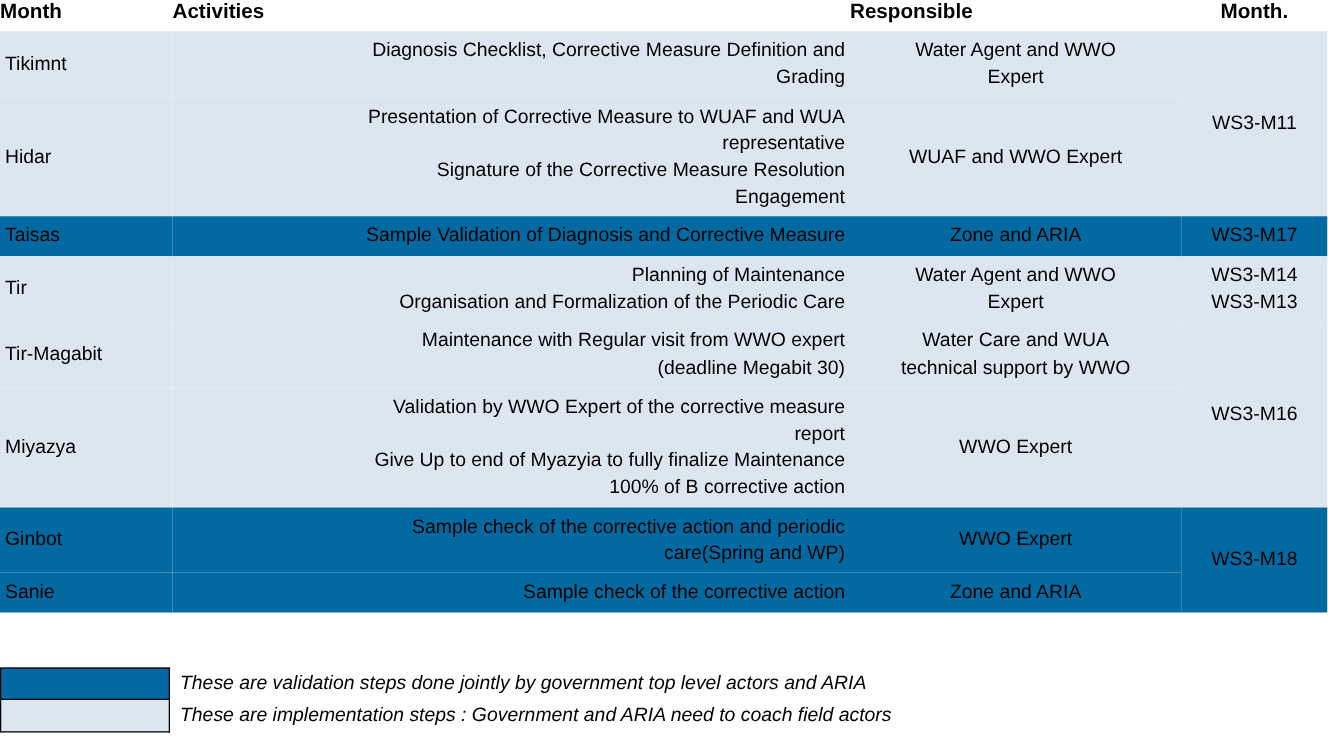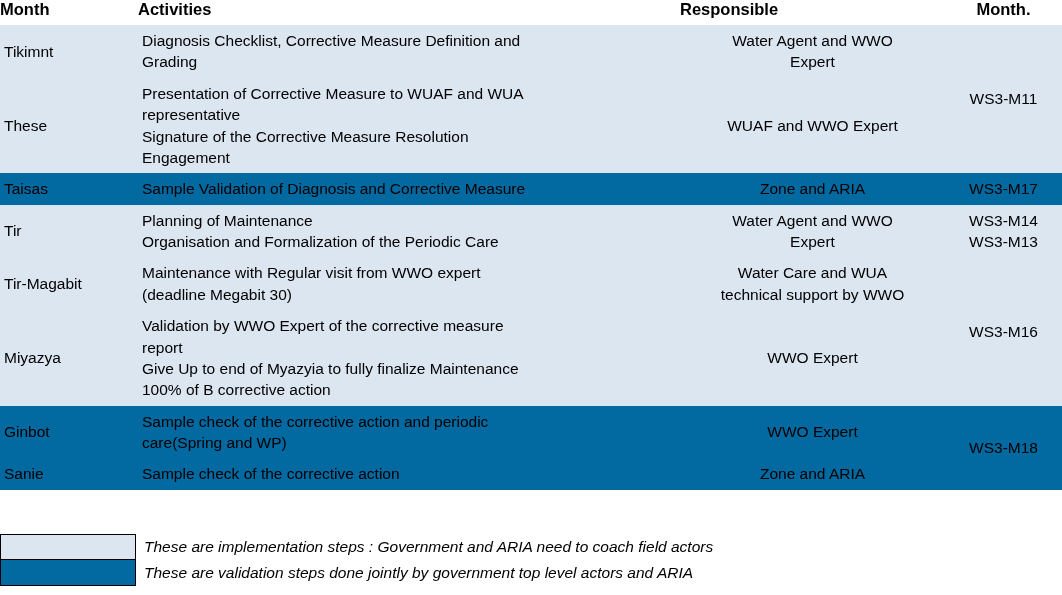--- a/index.html
+++ b/index.html
@@ -50,21 +50,21 @@
     vertical-align: middle;
     border: 0;
     padding: 5px 4px;
   }
   td.month {
     text-align: left;
     padding-left: 14px;
     padding-right: 4px;
   }
   td.act {
-    text-align: left;
+    text-align: right;
     padding-left: 8px;
     padding-right: 10px;
   }
   td.resp {
     text-align: center;
     padding-left: 6px;
     padding-right: 6px;
   }
   td.meth {
     text-align: center;
@@ -140,21 +140,21 @@
           <span class="act-line">Grading</span>
         </td>
         <td class="resp fill-impl rule-bot-1">
           <span class="act-line">Water Agent and WWO</span>
           <span class="act-line">Expert</span>
         </td>
         <td class="meth fill-impl" rowspan="2">WS3-M11</td>
       </tr>
 
       <tr>
-        <td class="month fill-impl rule-bot">These</td>
+        <td class="month fill-impl rule-bot">Hidar</td>
         <td class="act fill-impl rule-bot">
           <span class="act-line">Presentation of Corrective Measure to WUAF and WUA</span>
           <span class="act-line">representative</span>
           <span class="act-line">Signature of the Corrective Measure Resolution</span>
           <span class="act-line">Engagement</span>
         </td>
         <td class="resp fill-impl rule-bot">WUAF and WWO Expert</td>
       </tr>
 
       <tr>
@@ -218,22 +218,22 @@
         <td class="month fill-val rule-bot">Sanie</td>
         <td class="act fill-val rule-bot">Sample check of the corrective action</td>
         <td class="resp fill-val rule-bot">Zone and ARIA</td>
       </tr>
 
     </tbody>
   </table>
 
   <div class="legend">
     <div class="legend-row">
+      <div class="swatch fill-val"></div>
+      <div class="legend-text">These are validation steps done jointly by government top level actors and ARIA</div>
+    </div>
+    <div class="legend-row">
       <div class="swatch fill-impl"></div>
       <div class="legend-text">These are implementation steps : Government and ARIA need to coach field actors</div>
     </div>
-    <div class="legend-row">
-      <div class="swatch fill-val"></div>
-      <div class="legend-text">These are validation steps done jointly by government top level actors and ARIA</div>
-    </div>
   </div>
 
 </div>
 
 </body></html>

